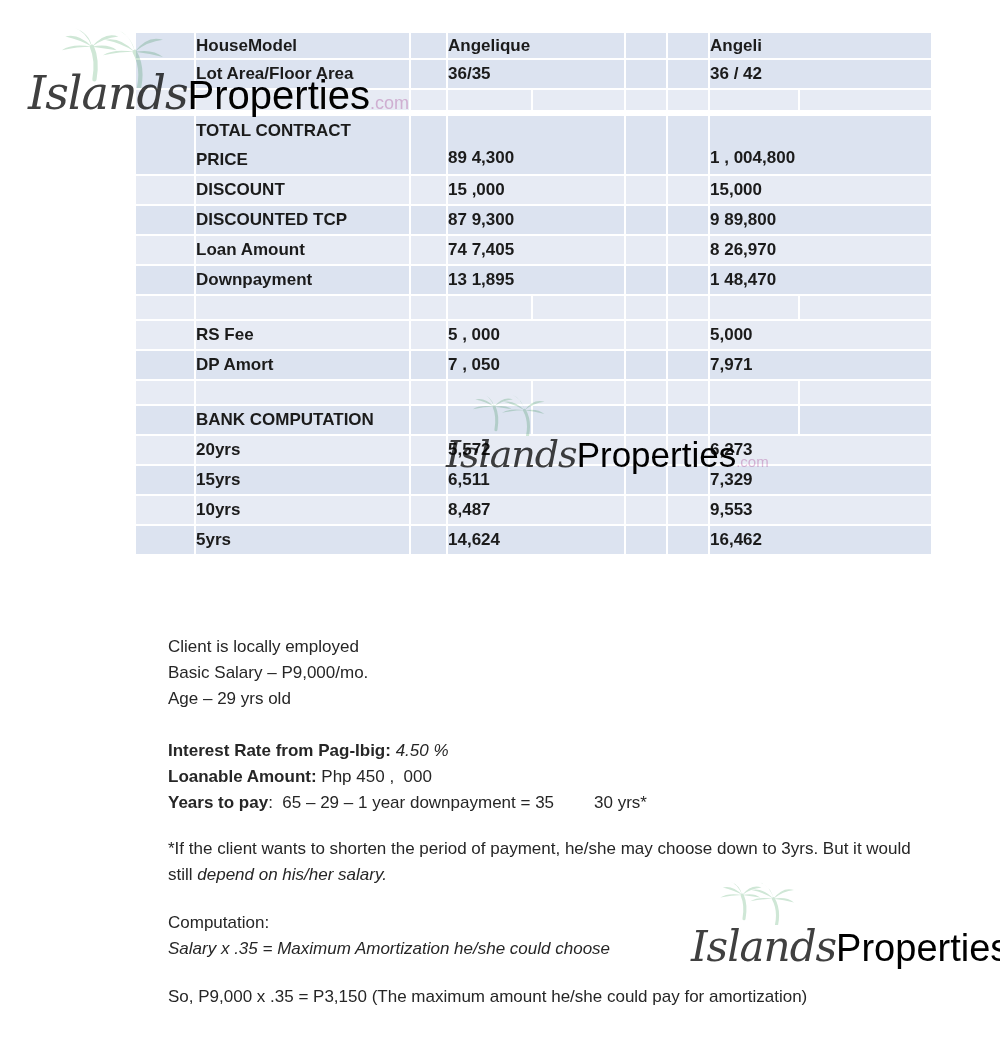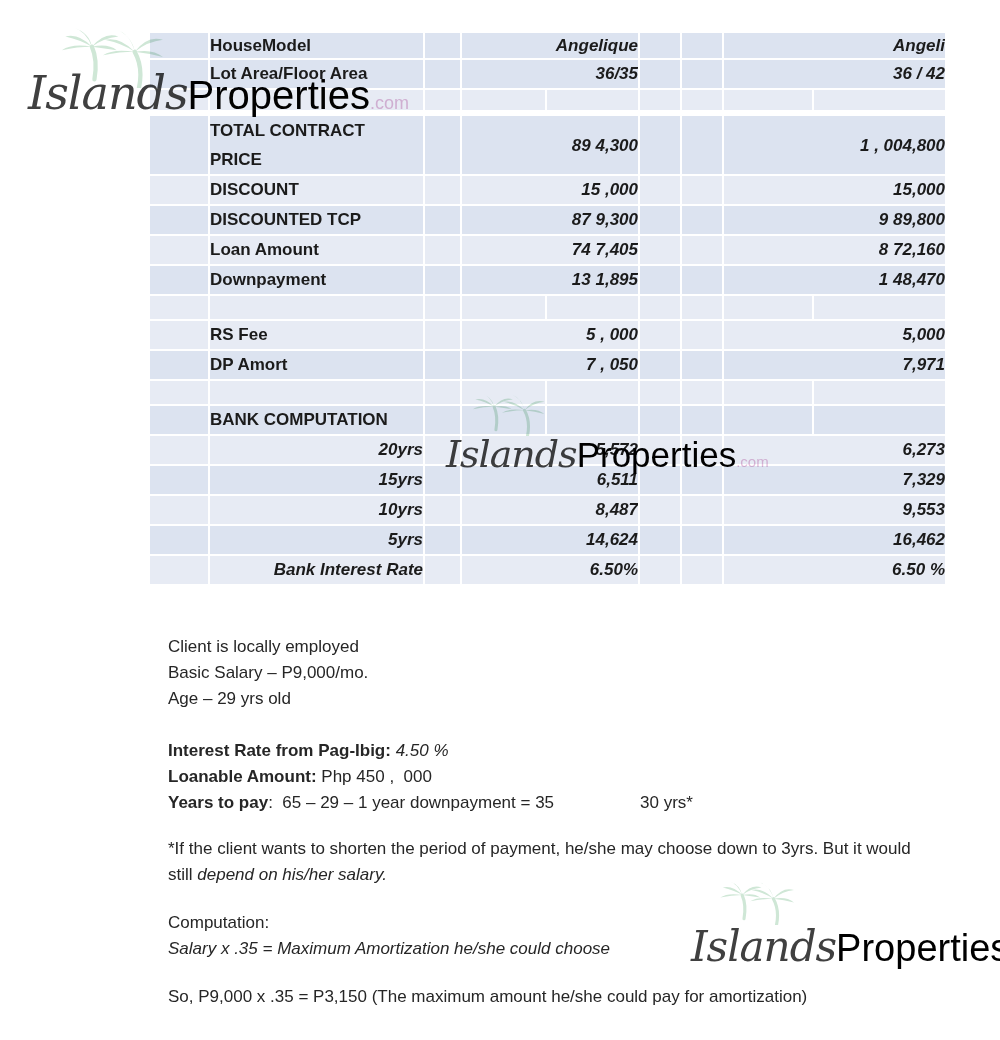--- a/index.html
+++ b/index.html
@@ -4,57 +4,57 @@
 <style>
   html,body{margin:0;padding:0;}
   body{
     width:1000px;height:1040px;position:relative;overflow:hidden;
     background:#ffffff;
     font-family:"Liberation Sans",sans-serif;
     color:#1c1c1c;
   }
   
   table.price{
-    position:absolute;left:150px;top:33px;
+    position:absolute;left:136px;top:33px;
     border-collapse:separate;border-spacing:0;table-layout:fixed;
     width:797px;
   }
   table.price td{
     box-sizing:border-box;
     padding:0;
     border-right:2px solid #ffffff;
     border-bottom:2px solid #ffffff;
     font-weight:bold;font-size:17px;color:#1b1b1b;
     vertical-align:middle;
     overflow:hidden;white-space:nowrap;
   }
   tr.rd td{background:#dce3f0;}
   tr.rl td{background:#e7ebf4;}
   tr.std td{height:30px;}
   tr.r1 td{height:27px;}
   tr.b3 td{height:26px;border-bottom-width:6px;}
   tr.bs td{height:25px;}
   tr.tall td{height:58px;}
   td.lbl{padding-left:9px;}
-  td.ctr{text-align:right;font-style:italic;}
+  td.ctr{text-align:left;}
   tr.tall td.lbl{line-height:29px;white-space:normal;}
-  tr.tall td.val{vertical-align:bottom;padding-bottom:18px;margin-top:32px;}
+  tr.tall td.val{vertical-align:bottom;padding-bottom:6px;margin-top:32px;}
   
   .notes{
     position:absolute;left:168px;top:634px;width:810px;
     font-size:17px;line-height:26px;color:#262626;
   }
   .notes .line{height:26px;white-space:pre-wrap;}
   .sp26{height:26px;}
   .sp20{height:20px;}
   .sp22{height:22px;}
   .b{font-weight:bold;text-align:center;}
   .i{font-style:italic;}
   .pre{white-space:pre-wrap;}
-  .years-right{display:inline-block;margin-left:86px;}
+  .years-right{display:inline-block;margin-left:40px;}
   
   .wm{
     position:absolute;mix-blend-mode:multiply;pointer-events:none;z-index:30;
   }
   .wm .palms{position:absolute;}
   .wm .wmtext{position:absolute;white-space:nowrap;}
   .wm-islands{
     font-family:"DejaVu Serif",serif;font-style:italic;font-weight:normal;
     color:#404040;letter-spacing:-1px;
   }
@@ -158,21 +158,21 @@
       <td class="ctr" colspan="2">9 89,800</td>
     </tr>
 
     <tr class="rl std">
       <td></td>
       <td class="lbl">Loan Amount</td>
       <td></td>
       <td class="ctr" colspan="2">74 7,405</td>
       <td></td>
       <td></td>
-      <td class="ctr" colspan="2">8 72,160</td>
+      <td class="ctr" colspan="2">8 26,970</td>
     </tr>
 
     <tr class="rd std">
       <td></td>
       <td class="lbl">Downpayment</td>
       <td></td>
       <td class="ctr" colspan="2">13 1,895</td>
       <td></td>
       <td></td>
       <td class="ctr" colspan="2">1 48,470</td>
@@ -268,29 +268,20 @@
     <tr class="rd std">
       <td></td>
       <td class="ctr">5yrs</td>
       <td></td>
       <td class="ctr" colspan="2">14,624</td>
       <td></td>
       <td></td>
       <td class="ctr" colspan="2">16,462</td>
     </tr>
 
-    <tr class="rl std">
-      <td></td>
-      <td class="ctr">Bank Interest Rate</td>
-      <td></td>
-      <td class="ctr" colspan="2">6.50%</td>
-      <td></td>
-      <td></td>
-      <td class="ctr" colspan="2">6.50 %</td>
-    </tr>
   </tbody>
     </table>
 
   <div class="notes">
     <div class="line">Client is locally employed</div>
     <div class="line">Basic Salary – P9,000/mo.</div>
     <div class="line">Age – 29 yrs old</div>
     <div class="sp26"></div>
 
     <div class="line"><span class="b">Interest Rate from Pag-Ibig:</span><span class="i pre"> 4.50 %</span></div>

